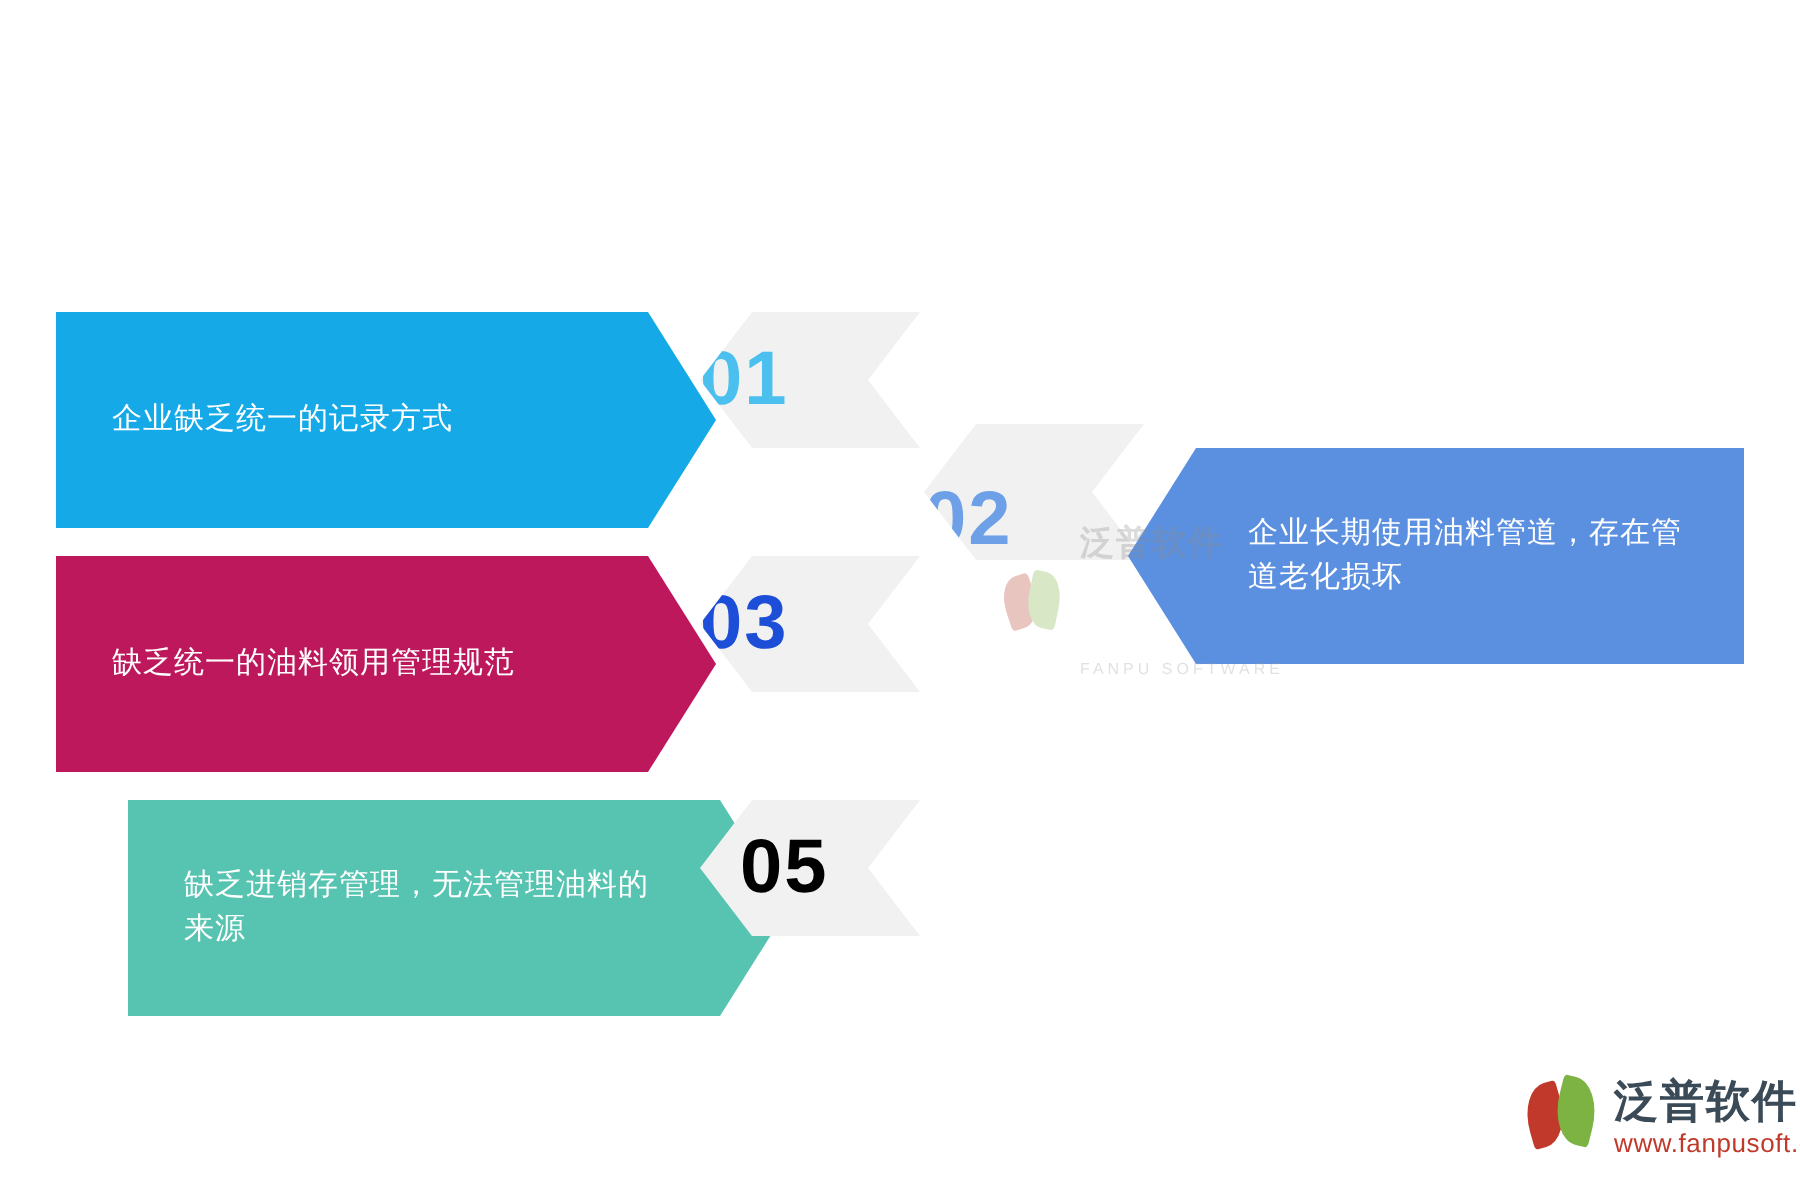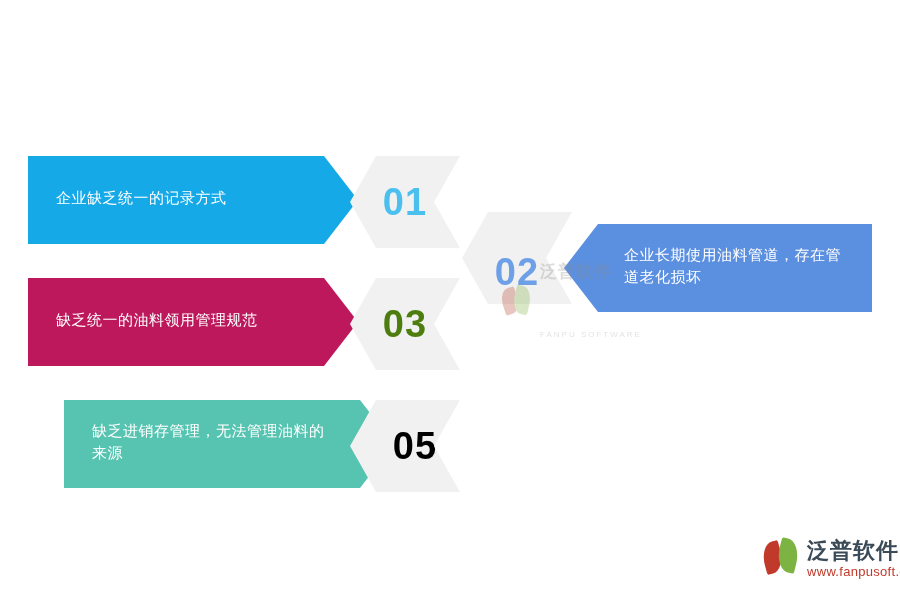--- a/index.html
+++ b/index.html
@@ -25,25 +25,24 @@
   
   .row {
     position: absolute;
     height: 88px;
   }
 
   
   .bar {
     position: absolute;
     top: 0;
-    height: 88px;
+    height: 108px;
     box-sizing: border-box;
     display: flex;
     align-items: center;
-    font-family: Liberation Mono, monospace;
   }
   .bar-left {
     
     clip-path: polygon(0 0, calc(100% - 34px) 0, 100% 50%, calc(100% - 34px) 100%, 0 100%);
   }
   .bar-right {
     
     clip-path: polygon(34px 0, 100% 0, 100% 100%, 34px 100%, 0 50%);
   }
   .bar-text {
@@ -53,26 +52,25 @@
     letter-spacing: .5px;
   }
   .bar-left .bar-text { padding-left: 28px; padding-right: 60px; }
   .bar-right .bar-text { padding-left: 60px; padding-right: 28px; }
 
   
   .hex {
     position: absolute;
     top: 0;
     width: 110px;
-    height: 92px;
+    height: 68px;
     background: #f1f1f1;
     clip-path: polygon(26px 0, 100% 0, calc(100% - 26px) 50%, 100% 100%, 26px 100%, 0 50%);
     display: flex;
     align-items: center;
-    justify-content: center;
   }
   .hex-num {
     font-size: 38px;
     font-weight: bold;
     letter-spacing: 1px;
     font-family: "Liberation Sans", sans-serif;
   }
 
   
   .watermark {
@@ -178,21 +176,21 @@
     <div class="bar bar-right" style="left:102px; width:308px; background:#5b8fe0;margin-top:12px;">
       <span class="bar-text">企业长期使用油料管道，存在管道老化损坏</span>
     </div>
   </div>
 
   <div class="row" style="left:28px; top:278px; width:432px;">
     <div class="bar bar-left" style="left:0; width:330px; background:#be185d;">
       <span class="bar-text">缺乏统一的油料领用管理规范</span>
     </div>
     <div class="hex" style="left:322px;">
-      <span class="hex-num" style="color:#4d7c0f;">03</span>
+      <span class="hex-num" style="color:#1d4ed8;">03</span>
     </div>
   </div>
 
 
   <div class="row" style="left:28px; top:400px; width:432px;">
     <div class="bar bar-left" style="left:0; width:330px; background:#56c4b0;margin-left:36px;">
       <span class="bar-text">缺乏进销存管理，无法管理油料的来源</span>
     </div>
     <div class="hex" style="left:322px;">
       <span class="hex-num" style="color:#000000;margin-left:20px;">05</span>

